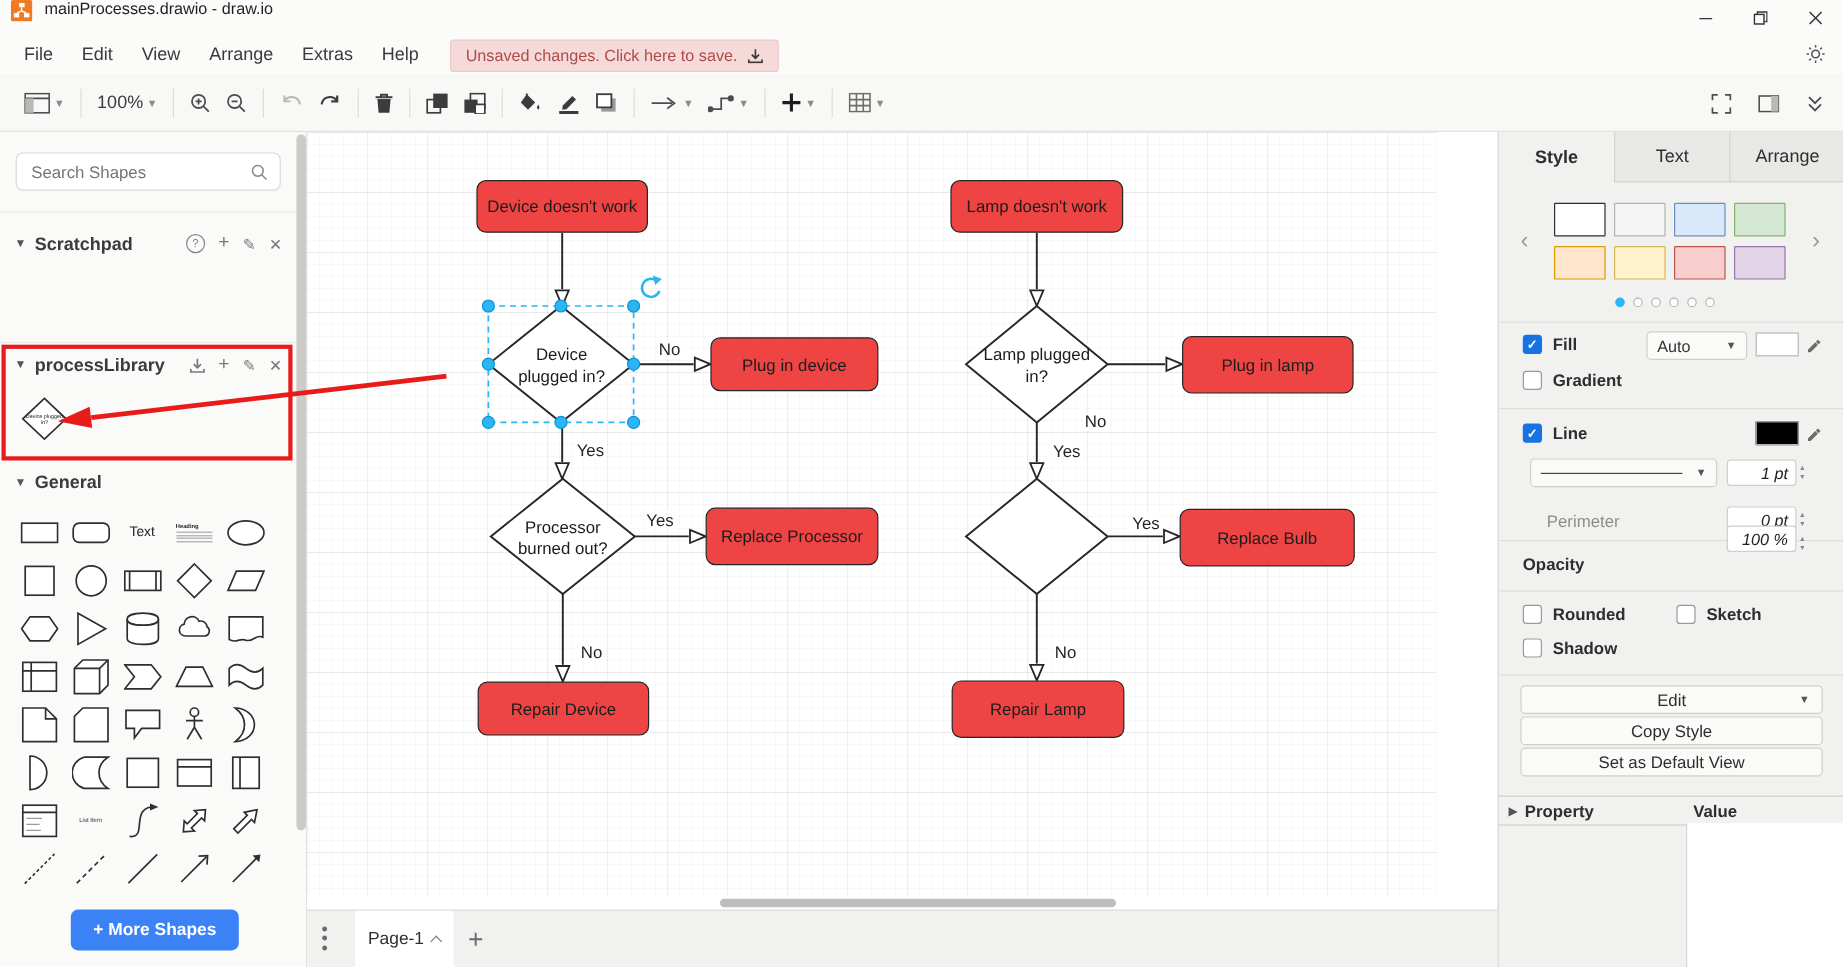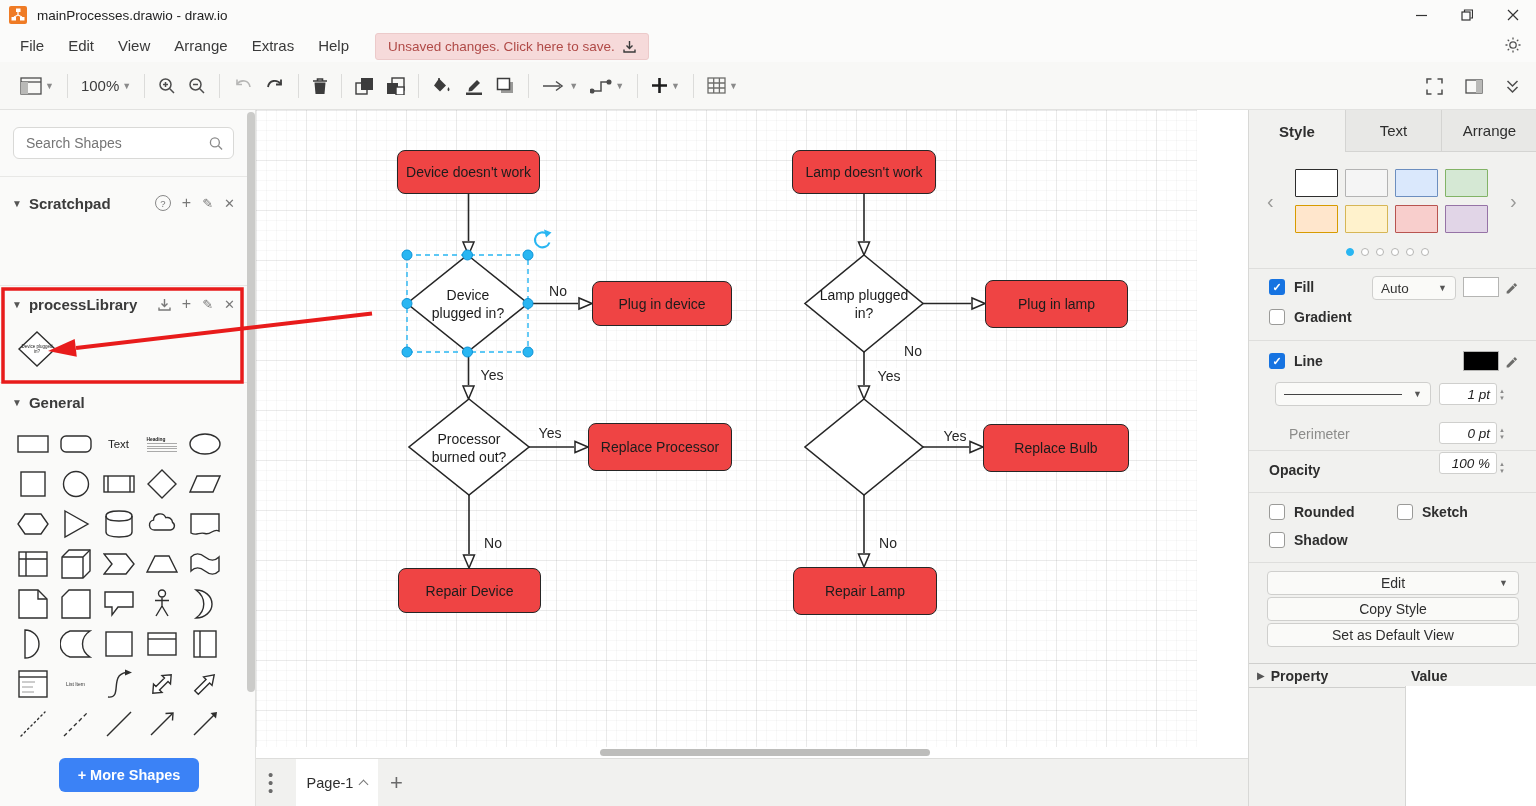--- a/index.html
+++ b/index.html
@@ -1,21 +1,21 @@
 <!DOCTYPE html>
 <html><head>
 <meta charset="utf-8">
 <style>
   html,body{margin:0;padding:0;}
   body{width:1536px;height:806px;position:relative;overflow:hidden;background:#fff;
        font-family:"Liberation Sans",sans-serif;color:#2b2b2b;font-size:14px;
        -webkit-font-smoothing:antialiased;}
   
   #titlebar{position:absolute;left:0;top:0;width:1536px;height:30px;background:#fbfbfa;
-            display:flex;align-items:center;}
+            display:flex;}
   #titlebar .title{font-size:13.5px;color:#1f1f1f;margin-left:10px;}
   .winbtn{width:46px;height:30px;display:flex;align-items:center;justify-content:center;color:#333;}
   #menubar{position:absolute;left:0;top:30px;width:1536px;height:32px;background:#fbfbfa;
            display:flex;align-items:center;border-bottom:1px solid #ececea;}
   .menu-item{padding:0 12px;font-size:15px;color:#3a3a3a;line-height:32px;}
   #unsaved{margin-left:14px;background:#f6dada;border:1px solid #eccaca;border-radius:3px;
            color:#b04a47;font-size:13.5px;padding:5px 12px;display:flex;align-items:center;gap:8px;}
   #toolbar{position:absolute;left:0;top:62px;width:1536px;height:48px;background:#f8f8f6;
            border-bottom:1px solid #e2e2e0;display:flex;align-items:center;padding-left:14px;box-sizing:border-box;}
   .tbtn{display:flex;align-items:center;justify-content:center;color:#4d4d4d;height:32px;
@@ -759,21 +759,21 @@
         <span>0 pt</span>
       </div>
     <div class="spin">
         <span>▲</span>
         <span>▼</span>
       </div>
   </div>
   <div class="pdiv" style="top:340px;"></div>
 
   <div class="plabel" style="position:absolute;left:20px;top:352px;">Opacity</div>
-  <div style="position:absolute;left:190px;top:342px;display:flex;align-items:flex-end;">
+  <div style="position:absolute;left:190px;top:328px;display:flex;align-items:flex-end;">
     <div class="pinput" style="width:58px;">
         <span>100 %</span>
       </div>
     <div class="spin">
         <span>▲</span>
         <span>▼</span>
       </div>
   </div>
   <div class="pdiv" style="top:382px;"></div>
 

